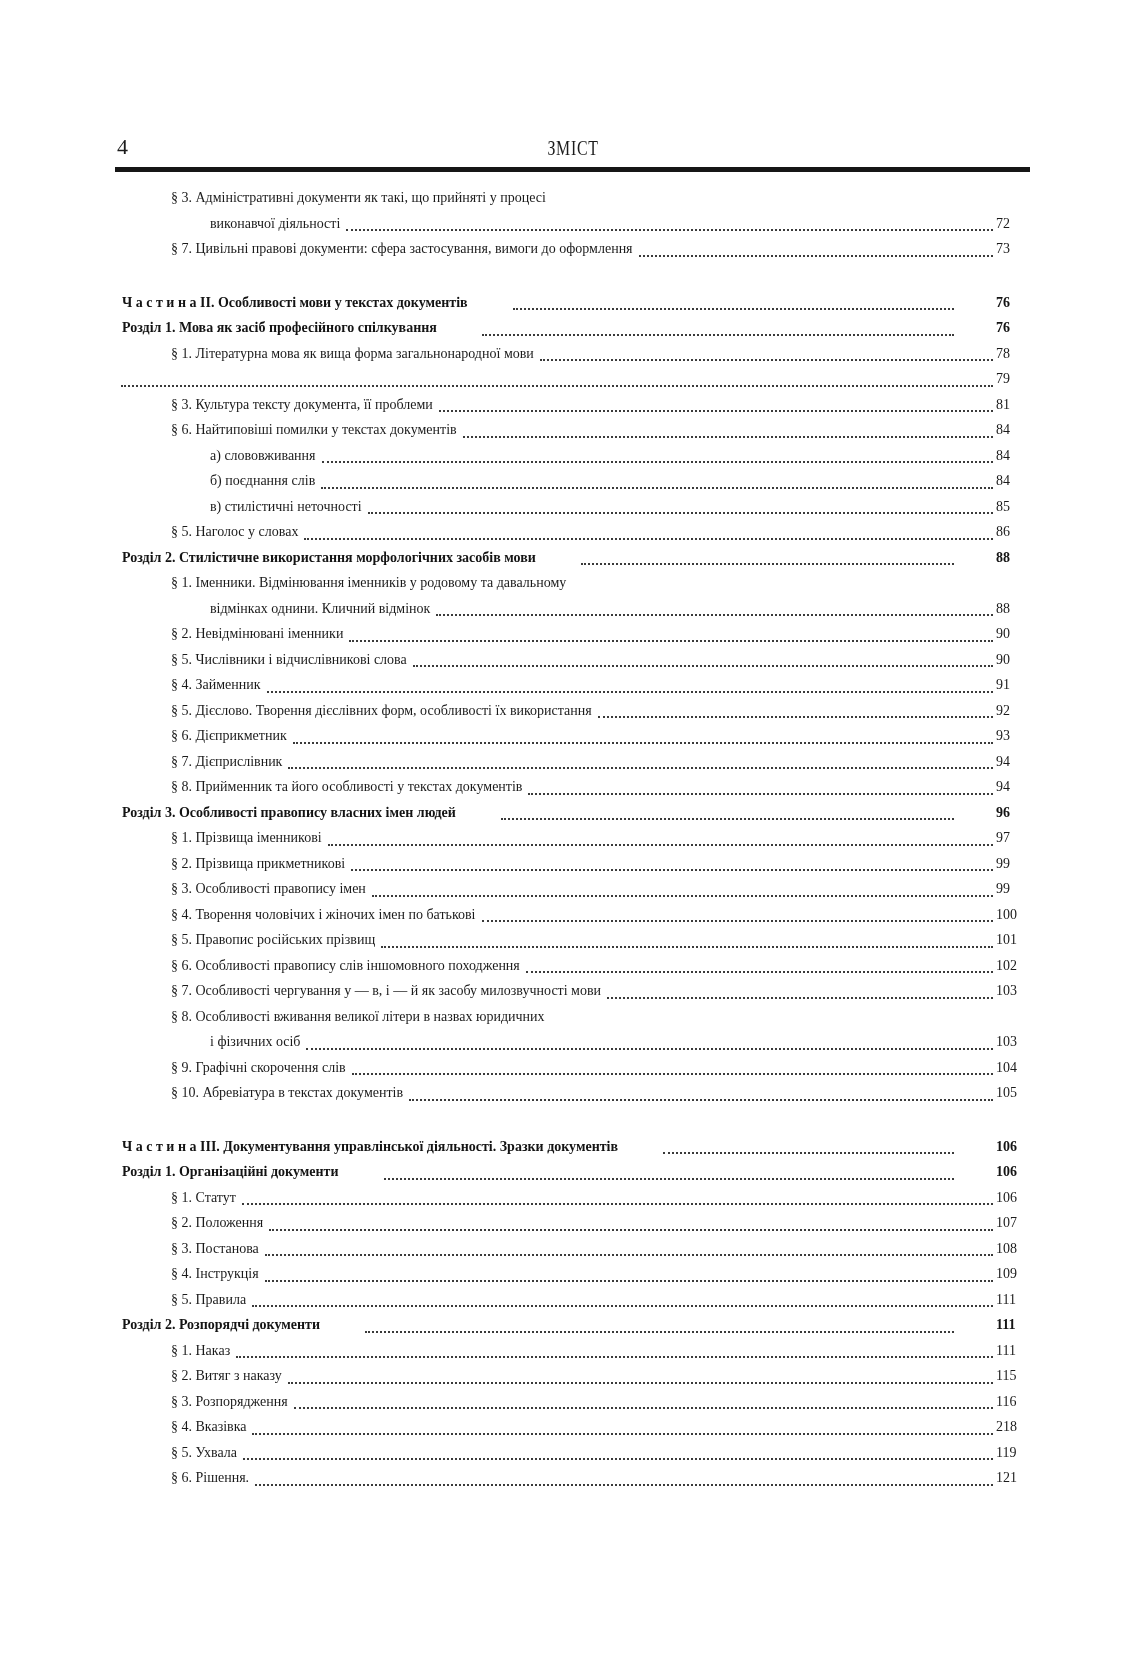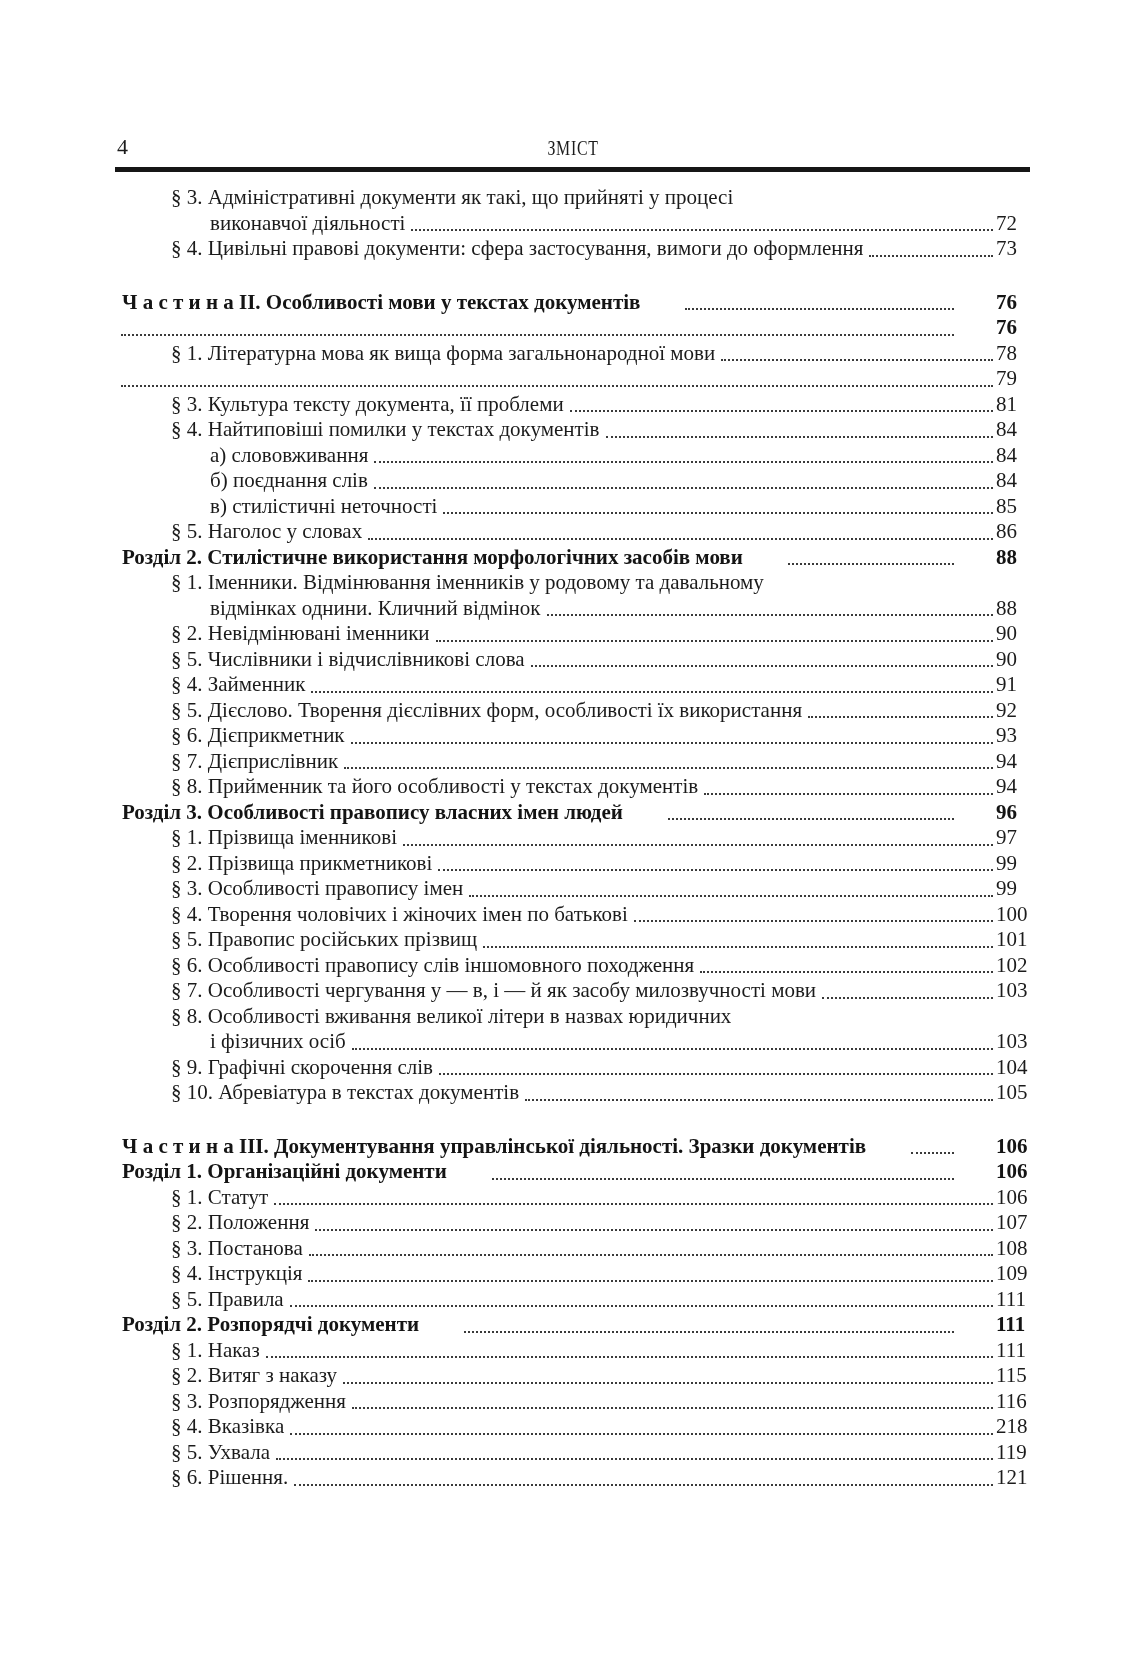--- a/index.html
+++ b/index.html
@@ -41,21 +41,21 @@
     font-size: 22px;
     letter-spacing: 1px;
   }
   .toc {
     margin-top: 13px;
   }
   .row {
     display: flex;
     align-items: baseline;
     line-height: 25.5px;
-    font-size: 21px;
+    font-size: 14px;
     white-space: nowrap;
   }
   .row.bold { font-weight: 700; color: #141414; gap: 39px; }
   .row.gap  { margin-top: 28px; }
   .indent-0 .label { padding-left: 7px; }
   .indent-1 .label { padding-left: 56px; }
   .indent-2 .label { padding-left: 95px; }
   .indent-3 .label { padding-left: 95px; }
   .leader {
     flex: 1 1 auto;
@@ -87,49 +87,50 @@
     <div class="toc">
         <div class="row indent-1">
           <span class="label">§ 3. Адміністративні документи як такі, що прийняті у процесі</span>
         </div>
         <div class="row indent-2">
           <span class="label">виконавчої діяльності</span>
           <span class="leader"></span>
           <span class="page-num">72</span>
         </div>
         <div class="row indent-1">
-          <span class="label">§ 4. Цивільні правові документи: сфера застосування, вимоги до оформлення</span>
+          <span class="label">§ 7. Цивільні правові документи: сфера застосування, вимоги до оформлення</span>
           <span class="leader"></span>
           <span class="page-num">73</span>
         </div>
         <div class="row indent-0 bold gap">
           <span class="label">Ч а с т и н а II. Особливості мови у текстах документів</span>
           <span class="leader"></span>
           <span class="page-num">76</span>
         </div>
         <div class="row indent-0 bold">
+          <span class="label">Розділ 1. Мова як засіб професійного спілкування</span>
           <span class="leader"></span>
           <span class="page-num">76</span>
         </div>
         <div class="row indent-1">
           <span class="label">§ 1. Літературна мова як вища форма загальнонародної мови</span>
           <span class="leader"></span>
           <span class="page-num">78</span>
         </div>
         <div class="row indent-1">
           <span class="leader"></span>
           <span class="page-num">79</span>
         </div>
         <div class="row indent-1">
           <span class="label">§ 3. Культура тексту документа, її проблеми</span>
           <span class="leader"></span>
           <span class="page-num">81</span>
         </div>
         <div class="row indent-1">
-          <span class="label">§ 4. Найтиповіші помилки у текстах документів</span>
+          <span class="label">§ 6. Найтиповіші помилки у текстах документів</span>
           <span class="leader"></span>
           <span class="page-num">84</span>
         </div>
         <div class="row indent-3">
           <span class="label">а) слововживання</span>
           <span class="leader"></span>
           <span class="page-num">84</span>
         </div>
         <div class="row indent-3">
           <span class="label">б) поєднання слів</span>

